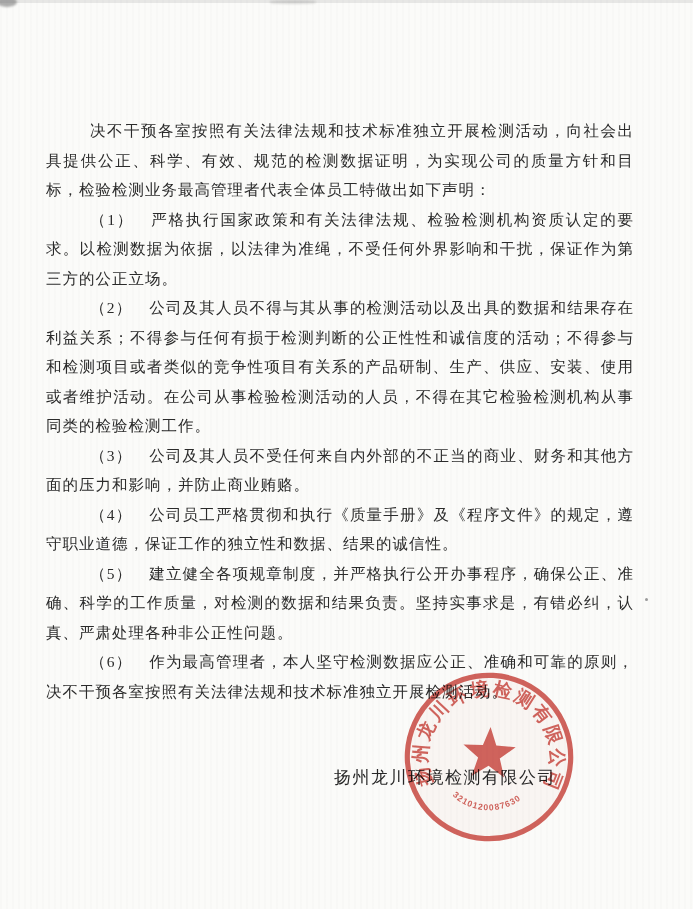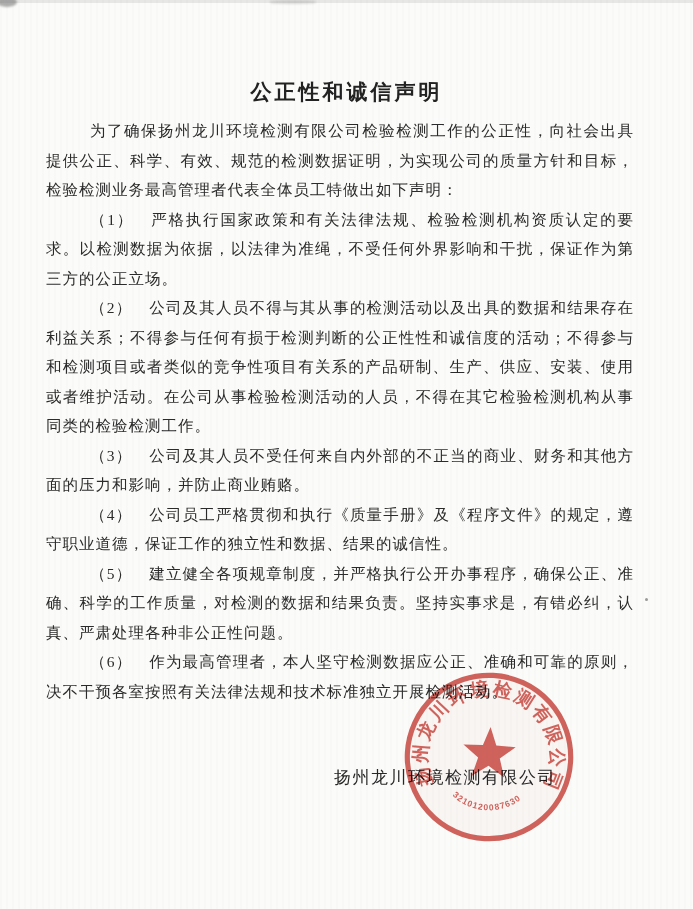--- a/index.html
+++ b/index.html
@@ -68,24 +68,23 @@
 </head>
 <body>
 
 <div class="page">
 
   <div class="artifact smudge-top-edge"></div>
   <div class="artifact smudge-top-left"></div>
   <div class="artifact smudge-top-mid"></div>
   <div class="artifact dot-right"></div>
 
-  <h1 class="page-title">公正性和诚信声明</h1>
 
   <div class="doc-body">
-    <p>为了确保扬州龙川环境检测有限公司检验检测工作的公正性，向社会出具提供公正、科学、有效、规范的检测数据证明，为实现公司的质量方针和目标，检验检测业务最高管理者代表全体员工特做出如下声明：</p>
+    <p>决不干预各室按照有关法律法规和技术标准独立开展检测活动，向社会出具提供公正、科学、有效、规范的检测数据证明，为实现公司的质量方针和目标，检验检测业务最高管理者代表全体员工特做出如下声明：</p>
     <p>（1）　严格执行国家政策和有关法律法规、检验检测机构资质认定的要求。以检测数据为依据，以法律为准绳，不受任何外界影响和干扰，保证作为第三方的公正立场。</p>
     <p>（2）　公司及其人员不得与其从事的检测活动以及出具的数据和结果存在利益关系；不得参与任何有损于检测判断的公正性性和诚信度的活动；不得参与和检测项目或者类似的竞争性项目有关系的产品研制、生产、供应、安装、使用或者维护活动。在公司从事检验检测活动的人员，不得在其它检验检测机构从事同类的检验检测工作。</p>
     <p>（3）　公司及其人员不受任何来自内外部的不正当的商业、财务和其他方面的压力和影响，并防止商业贿赂。</p>
     <p>（4）　公司员工严格贯彻和执行《质量手册》及《程序文件》的规定，遵守职业道德，保证工作的独立性和数据、结果的诚信性。</p>
     <p>（5）　建立健全各项规章制度，并严格执行公开办事程序，确保公正、准确、科学的工作质量，对检测的数据和结果负责。坚持实事求是，有错必纠，认真、严肃处理各种非公正性问题。</p>
     <p>（6）　作为最高管理者，本人坚守检测数据应公正、准确和可靠的原则，决不干预各室按照有关法律法规和技术标准独立开展检测活动。</p>
   </div>
 
   <div class="signature">扬州龙川环境检测有限公司</div>
 

